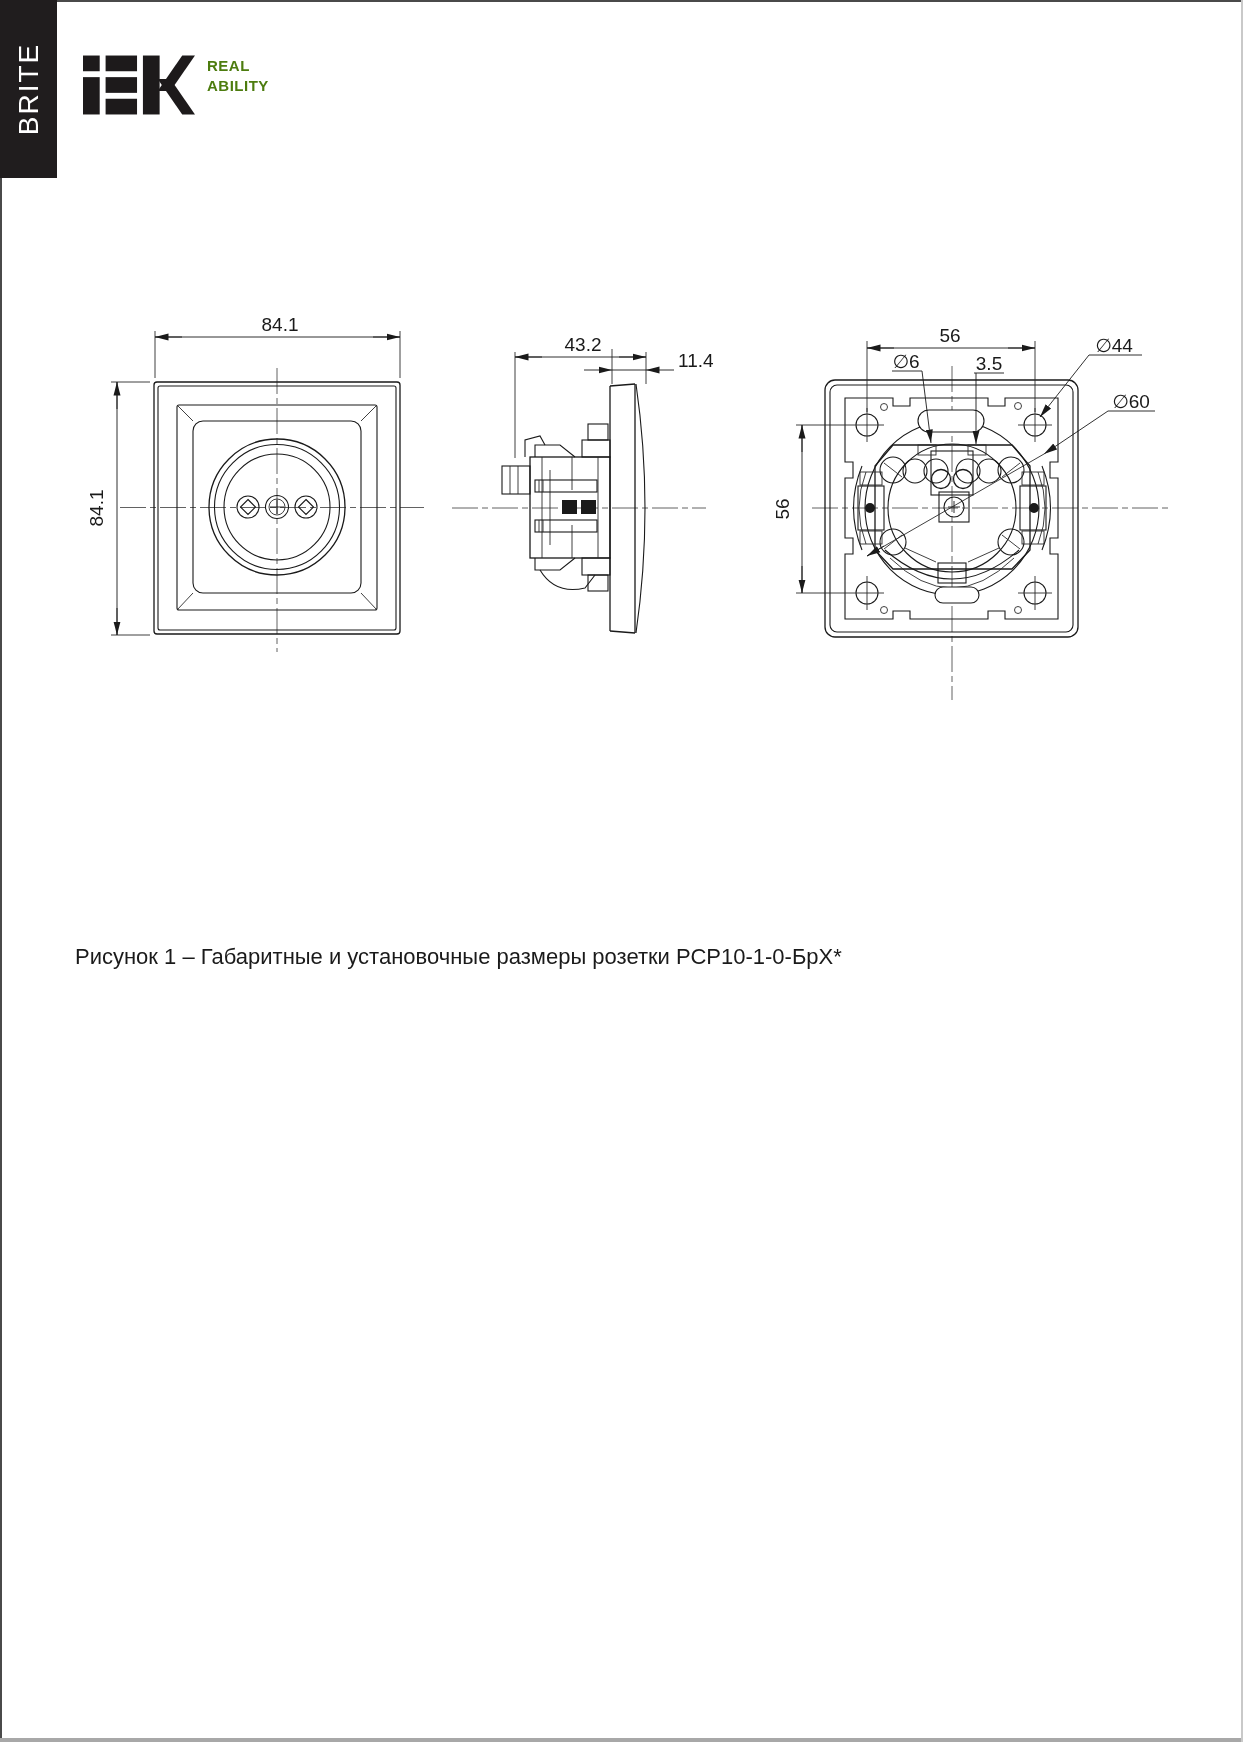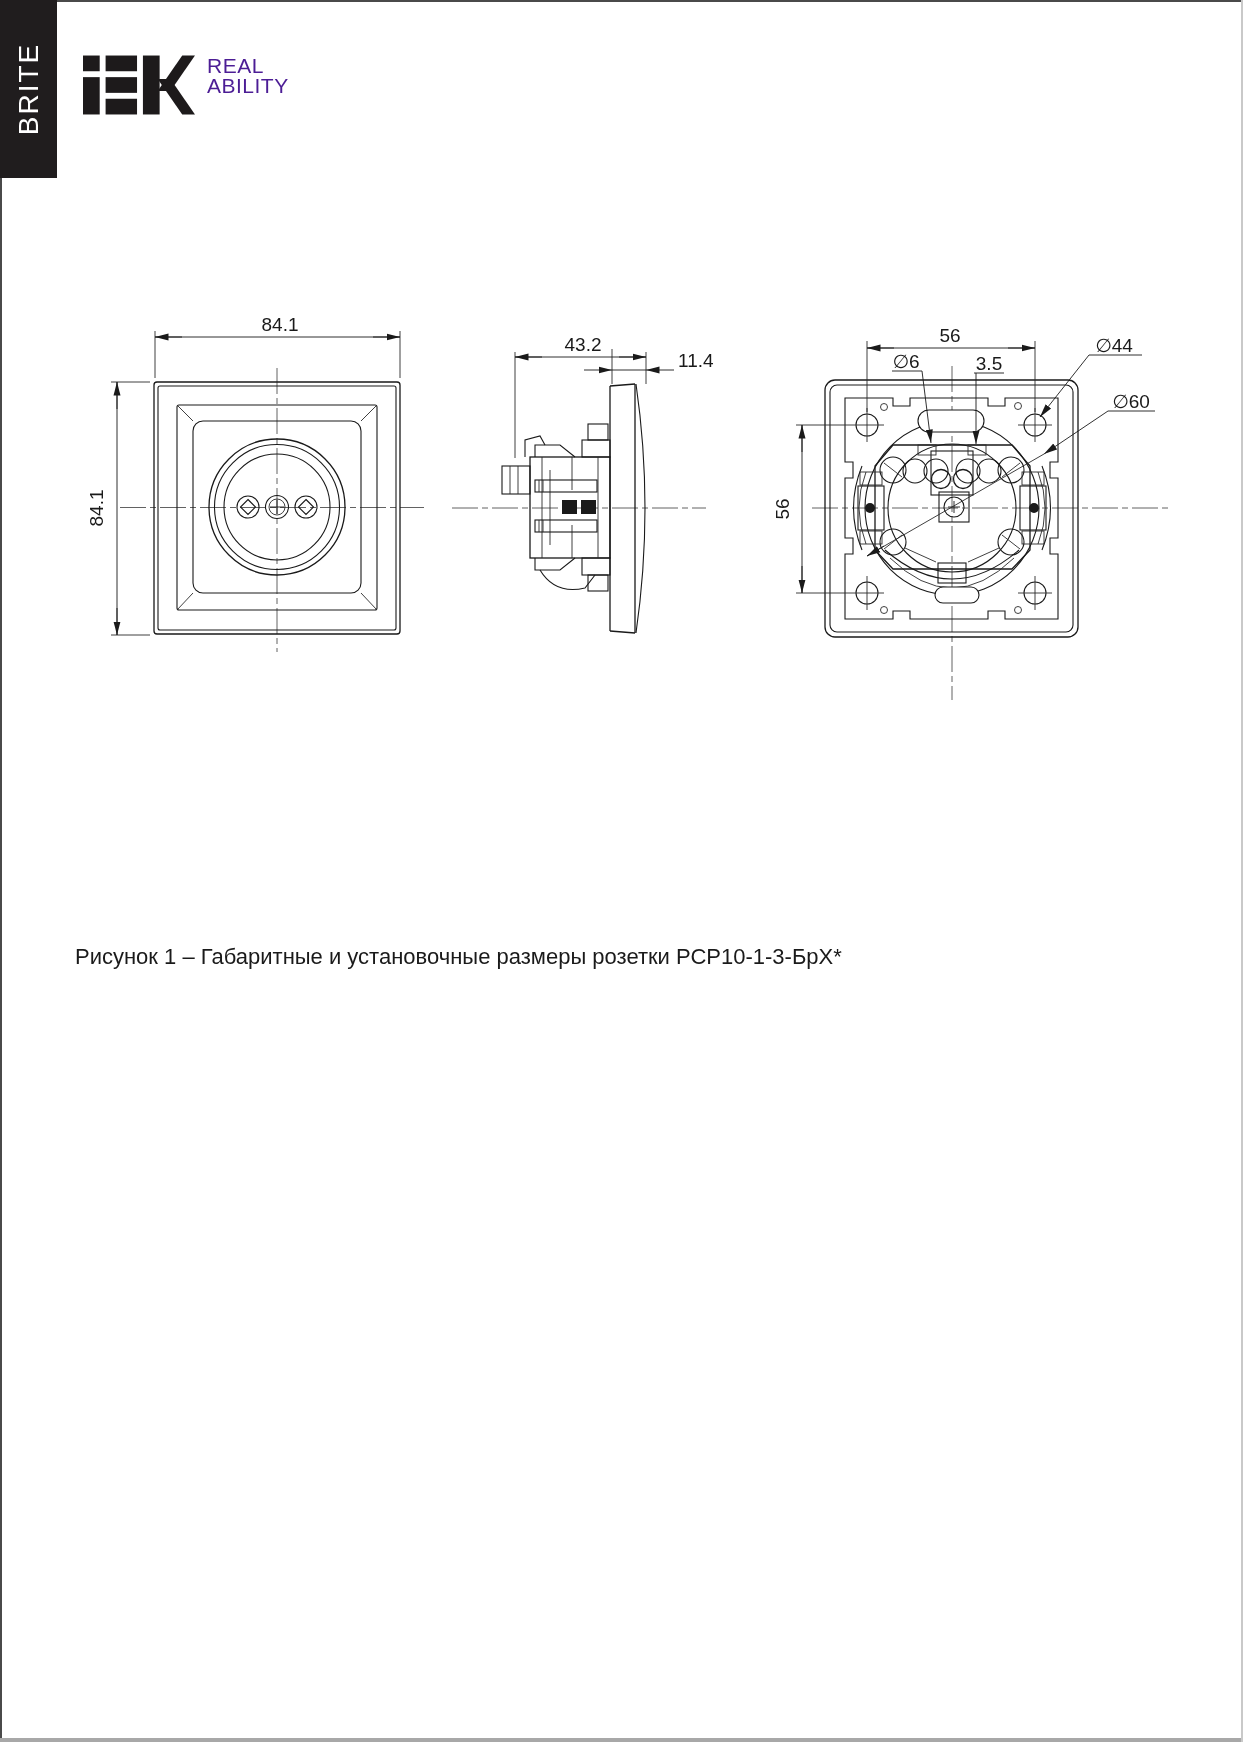--- a/index.html
+++ b/index.html
@@ -18,22 +18,22 @@
   .brite-tab{position:absolute;left:0;top:0;width:57px;height:178px;background:#201d1e;}
   .brite-tab span{
     position:absolute;left:0;top:0;display:block;width:178px;height:57px;
     transform:rotate(-90deg);transform-origin:89px 89px;
     color:#ffffff;font-size:28px;letter-spacing:2px;text-align:center;line-height:57px;
   }
 
   
   .logo{position:absolute;left:83px;top:55px;}
   .tagline{
-    position:absolute;left:207px;top:56px;font-weight:normal;font-size:21px;
-    line-height:20px;letter-spacing:.5px;color:#4c1d95;
+    position:absolute;left:207px;top:56px;font-weight:bold;font-size:15px;
+    line-height:20px;letter-spacing:.5px;color:#4d7c0f;
   }
 
   
   .drawing{position:absolute;left:0;top:280px;}
   .ol{stroke:#1a1a1a;stroke-width:1.3;fill:none;}
   .ol2{stroke:#1a1a1a;stroke-width:1.1;fill:none;}
   .tl{stroke:#2a2a2a;stroke-width:0.9;fill:none;}
   .cl{stroke:#3a3a3a;stroke-width:0.8;fill:none;stroke-dasharray:26 4 6 4;}
   .dim{stroke:#1a1a1a;stroke-width:0.9;fill:none;}
   .fillb{fill:#1a1a1a;stroke:none;}
@@ -318,14 +318,14 @@
       <g>
         <text class="dt" x="1131" y="408" text-anchor="middle">∅60</text>
         <line class="dim" x1="1108" y1="411" x2="1155" y2="411"></line>
         <line class="dim" x1="1108" y1="411" x2="1044" y2="454" marker-end="url(#arr)"></line>
         <line class="tl" x1="1044" y1="454" x2="867" y2="556"></line>
         <line class="dim" x1="884" y1="546" x2="867" y2="556" marker-end="url(#arr)"></line>
       </g>
     </g>
   </svg>
 
-  <div class="caption">Рисунок 1 – Габаритные и установочные размеры розетки РСР10-1-3-БрХ*</div>
+  <div class="caption">Рисунок 1 – Габаритные и установочные размеры розетки РСР10-1-0-БрХ*</div>
 </div>
 
 </body></html>

